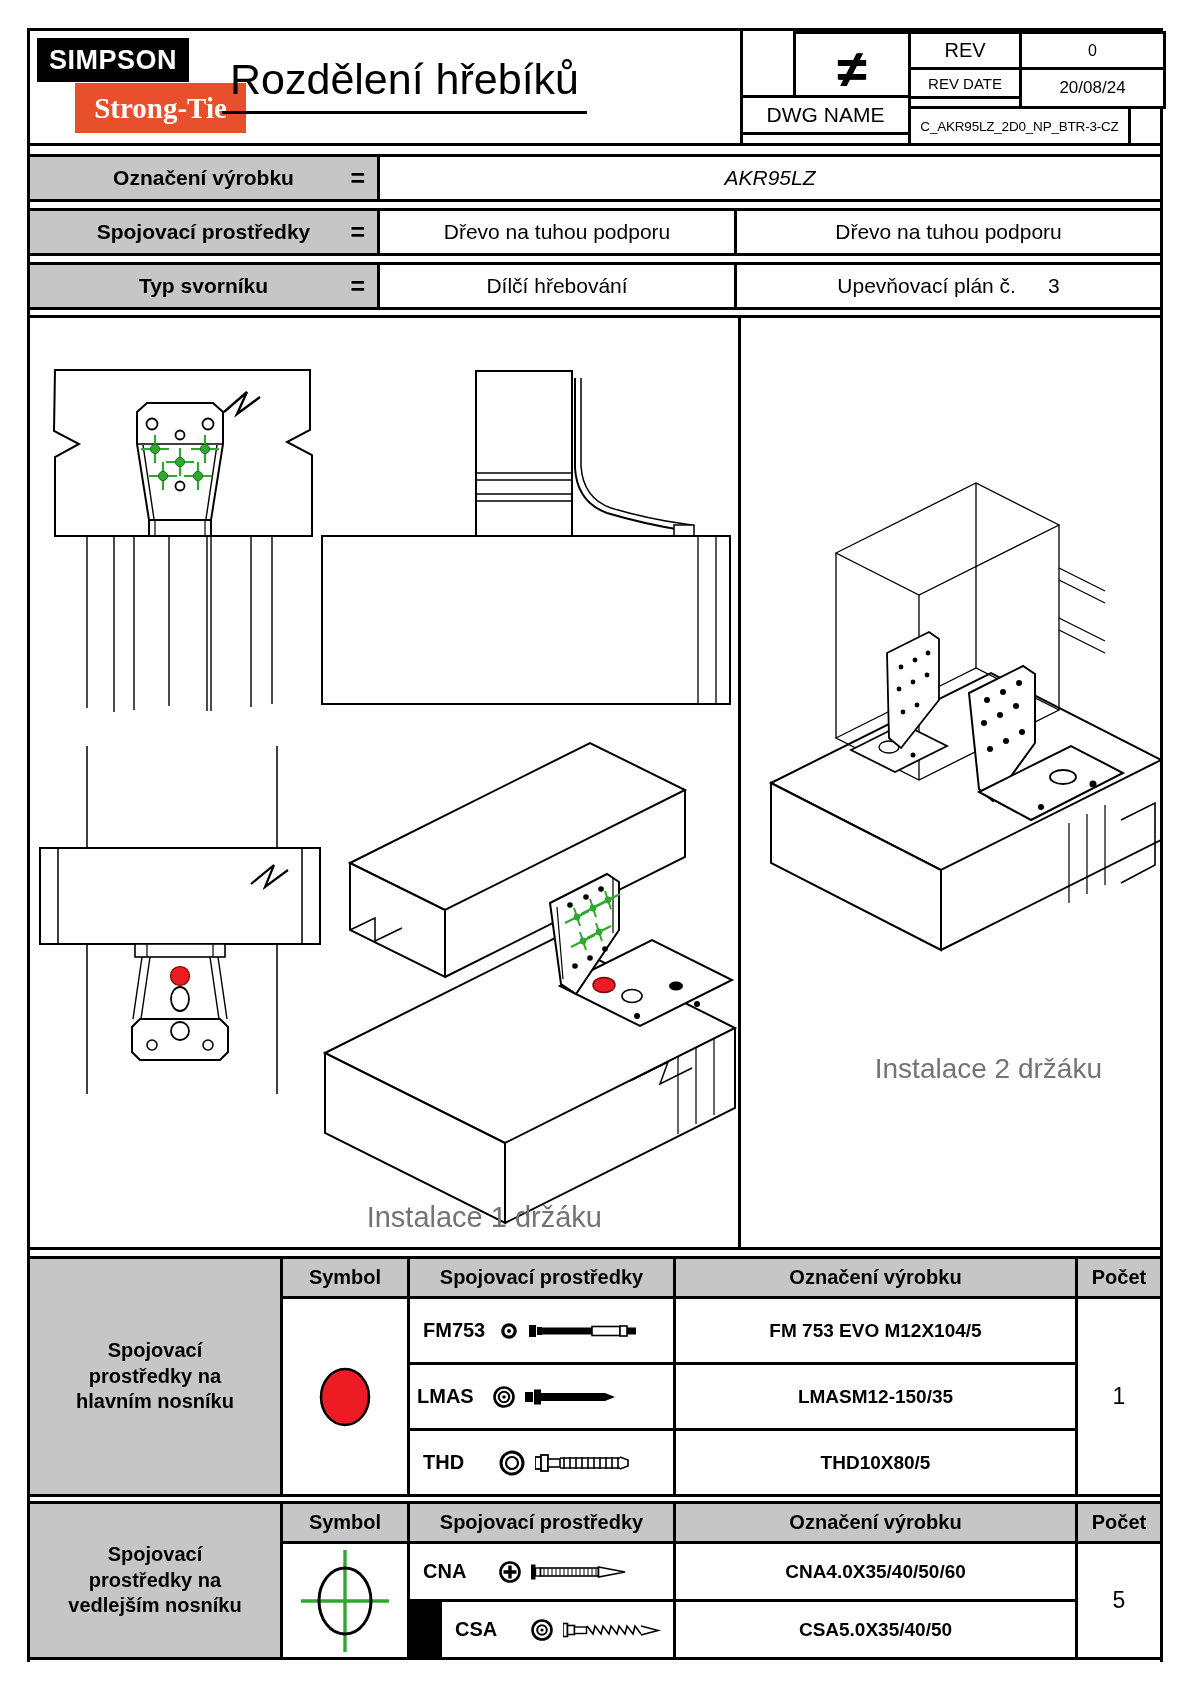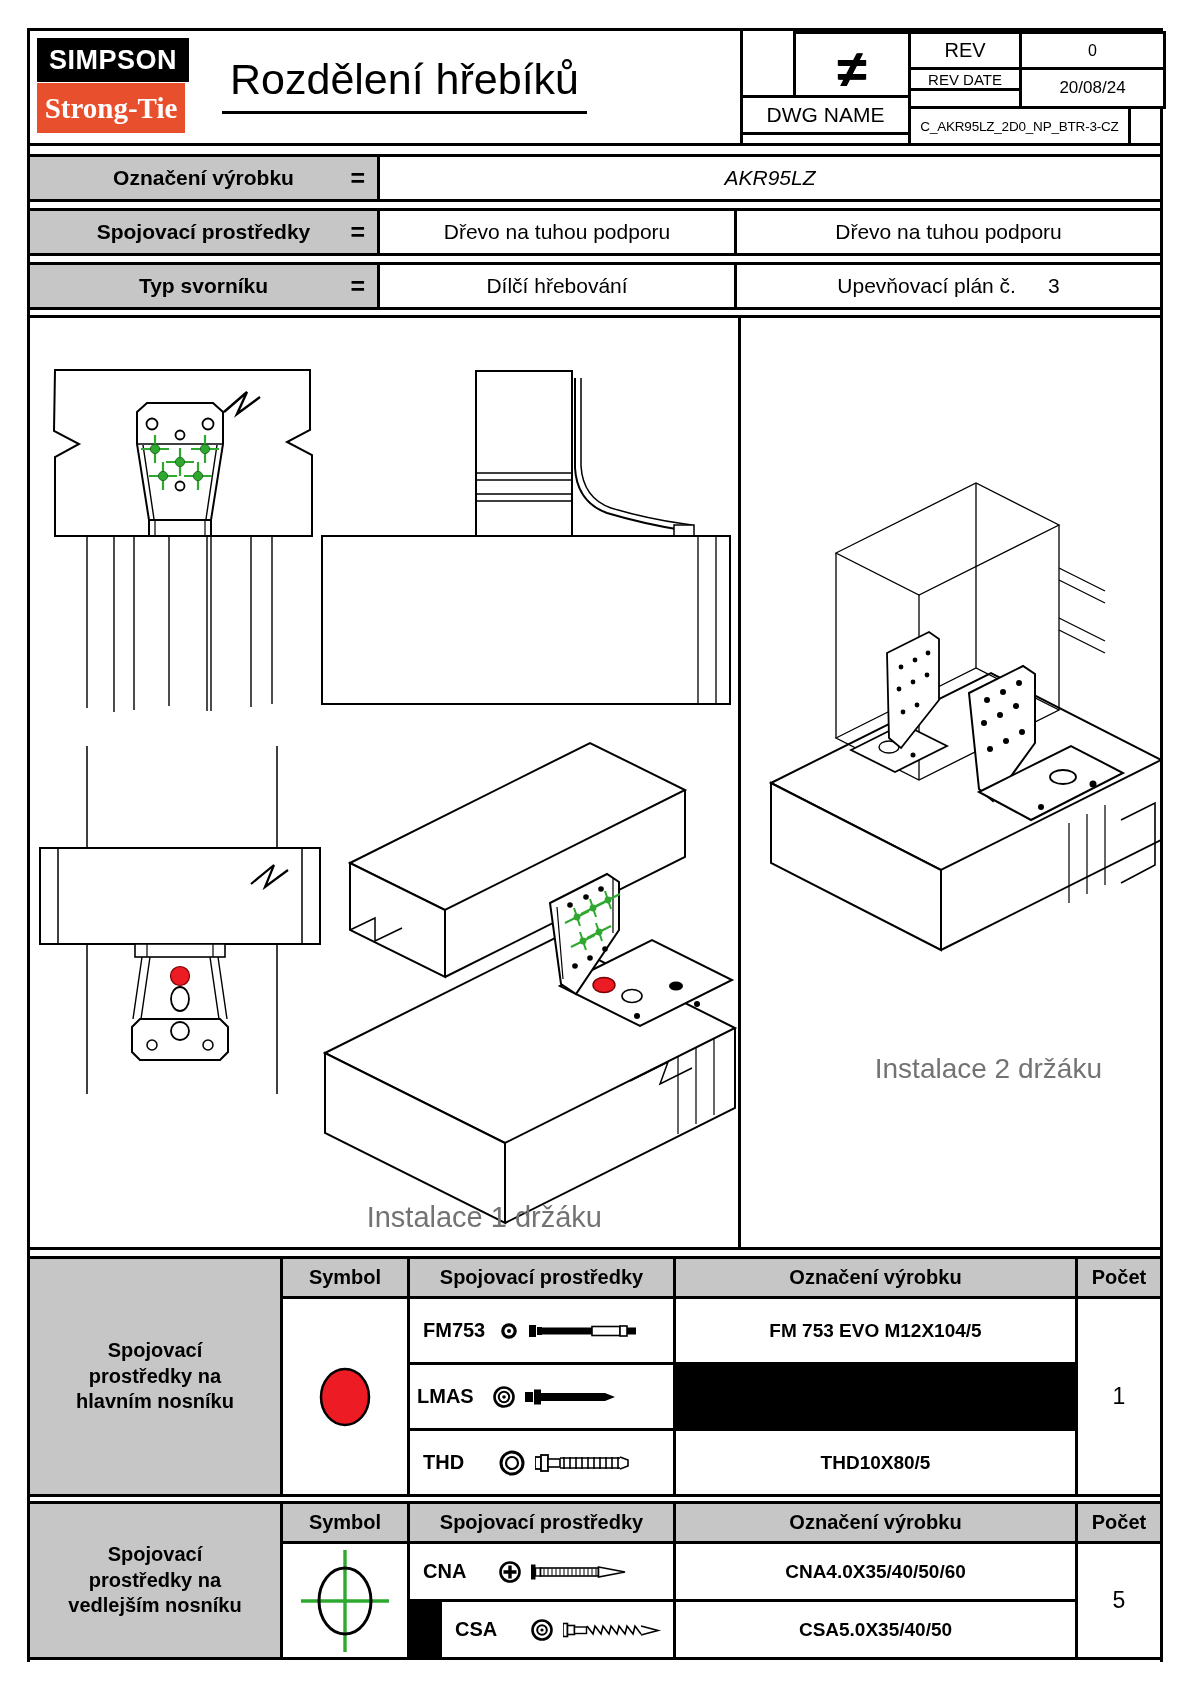--- a/index.html
+++ b/index.html
@@ -12,33 +12,33 @@
   #page-frame { position:absolute; left:27px; top:28px; width:1136px; height:1634px;
     border-left:3px solid #000; border-right:3px solid #000; }
 
   
   #title-block { position:absolute; left:27px; top:28px; width:1136px; height:118px;
     border:3px solid #000; background:#fff; }
   #logo-wrap { position:absolute; left:7px; top:7px; }
   .logo-black { width:152px; height:44px; background:#000; color:#fff;
     font-weight:bold; font-size:27px; letter-spacing:.5px;
     display:flex; align-items:center; justify-content:center; }
-  .logo-orange { width:148px; height:50px; background:#E8502D; color:#fff; margin-top:1px;
+  .logo-orange { width:171px; height:50px; background:#E8502D; color:#fff; margin-top:1px;
     font-family:"Liberation Serif", serif; font-weight:bold; font-size:29px;
-    display:flex; align-items:center; justify-content:center; }
+    display:flex; align-items:center; justify-content:center;margin-left:38px; }
   #main-title { position:absolute; left:192px; top:24px; width:515px; text-align:left; }
   #main-title span { display:inline-block; font-size:43px; border-bottom:3px solid #000; padding:0 8px 7px; }
   #tb-right { position:absolute; left:710px; top:0; width:423px; height:112px; border-left:3px solid #000; }
   .tbbox { position:absolute; border:3px solid #000; background:#fff;
     display:flex; align-items:center; justify-content:center; }
   #neq-box   { left:50px;  top:0;    width:118px; height:75px; font-size:52px; font-weight:900;
                text-shadow:.6px 0 #000,-.6px 0 #000; }
   #rev-l     { left:165px; top:0;    width:114px; height:39px; font-size:20px; }
   #rev-v     { left:276px; top:0;    width:147px; height:39px; font-size:16px; }
-  #revd-l    { left:165px; top:36px; width:114px; height:24px; font-size:15px; }
+  #revd-l    { left:165px; top:36px; width:114px; height:32px; font-size:15px; }
   #revd-v    { left:276px; top:36px; width:147px; height:42px; font-size:17px; }
   #dwg-l     { left:-3px;  top:64px; width:171px; height:40px; font-size:21px; }
   #dwg-v     { left:165px; top:75px; width:223px; height:40px; font-size:13.5px; letter-spacing:-.2px; }
 
   
   .irow { position:absolute; left:27px; width:1136px; height:48px; display:flex; }
   .ilabel { width:353px; background:#C6C6C6; border:3px solid #000; position:relative;
     display:flex; align-items:center; justify-content:center; font-weight:bold; font-size:21px; }
   .ilabel .eq { position:absolute; right:12px; font-weight:900; font-size:25px; }
   .ival { background:#fff; border:3px solid #000; margin-left:-3px;
@@ -325,20 +325,21 @@
         <circle cx="12" cy="12" r="9.5" fill="#fff" stroke="#000" stroke-width="2.6"></circle>
         <circle cx="12" cy="12" r="5.2" fill="#fff" stroke="#000" stroke-width="2"></circle>
         <circle cx="12" cy="12" r="1.8" fill="#000"></circle>
       </svg>
       <svg width="100" height="24" viewBox="0 0 100 24">
         <rect x="0" y="7" width="8" height="10" fill="#000"></rect>
           <rect x="9" y="4.5" width="7" height="15" fill="#000"></rect>
         <path d="M16,8 L80,8 L90,12 L80,16 L16,16 Z" fill="#000"></path>
       </svg>
     </div>
+    <div class="cell prod" style="grid-column:4; grid-row:3;">LMASM12-150/35</div>
 
     <div class="cell fcell" style="grid-column:3; grid-row:4;">
       <span class="fname">THD</span>
       <svg width="28" height="28" viewBox="0 0 28 28">
         <circle cx="14" cy="14" r="11" fill="#fff" stroke="#000" stroke-width="3"></circle>
         <circle cx="14" cy="14" r="6" fill="#fff" stroke="#000" stroke-width="2.2"></circle>
       </svg>
       <svg width="104" height="24" viewBox="0 0 104 24">
         <rect x="0" y="6" width="6" height="12" fill="#fff" stroke="#000" stroke-width="1.8"></rect>
         <rect x="6" y="4" width="7" height="16" fill="#fff" stroke="#000" stroke-width="1.8"></rect>

